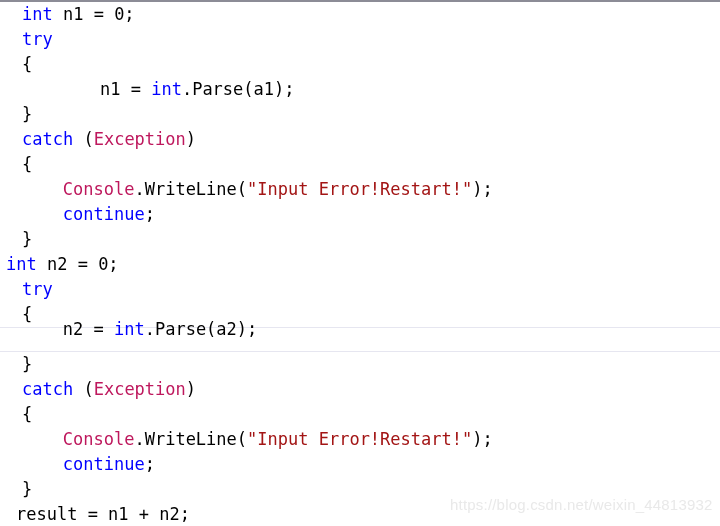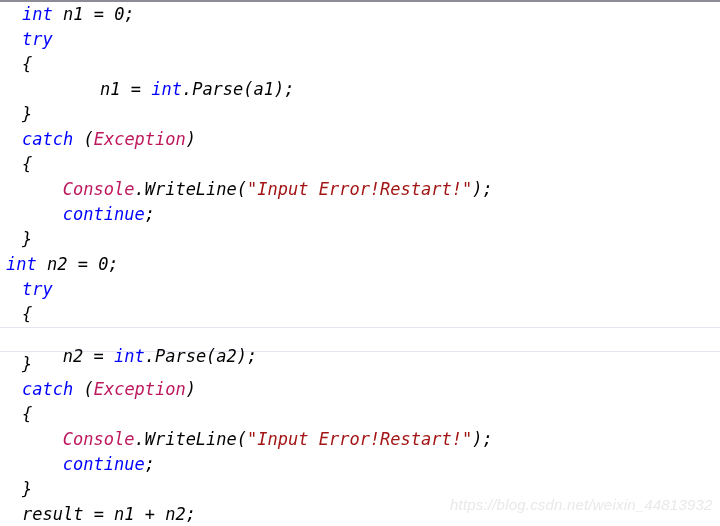--- a/index.html
+++ b/index.html
@@ -13,21 +13,20 @@
     overflow: hidden;
     font-family: "DejaVu Sans Mono", monospace;
   }
 
   #editor {
     position: relative;
     width: 720px;
     height: 526px;
     background: #FFFFFF;
     overflow: hidden;
-    font-style: italic;
   }
 
   
   .top-rule {
     position: absolute;
     top: 0px;
     left: 0px;
     width: 720px;
     height: 2px;
     background: #8C8C96;
@@ -103,25 +102,25 @@
       <div class="code-line" style="top: 77px; padding-left: 100px;"><span class="tok t-plain">n1 = </span><span class="tok t-kw">int</span><span class="tok t-plain">.Parse(a1);</span></div>
       <div class="code-line" style="top: 102px; padding-left: 22px;"><span class="tok t-plain">}</span></div>
       <div class="code-line" style="top: 127px; padding-left: 22px;"><span class="tok t-kw">catch</span><span class="tok t-plain"> (</span><span class="tok t-type">Exception</span><span class="tok t-plain">)</span></div>
       <div class="code-line" style="top: 152px; padding-left: 22px;"><span class="tok t-plain">{</span></div>
       <div class="code-line" style="top: 177px; padding-left: 62.8px;"><span class="tok t-type">Console</span><span class="tok t-plain">.WriteLine(</span><span class="tok t-str">"Input Error!Restart!"</span><span class="tok t-plain">);</span></div>
       <div class="code-line" style="top: 202px; padding-left: 62.8px;"><span class="tok t-kw">continue</span><span class="tok t-plain">;</span></div>
       <div class="code-line" style="top: 227px; padding-left: 22px;"><span class="tok t-plain">}</span></div>
       <div class="code-line" style="top: 252px; padding-left: 6px;"><span class="tok t-kw">int</span><span class="tok t-plain"> n2 = 0;</span></div>
       <div class="code-line" style="top: 277px; padding-left: 22px;"><span class="tok t-kw">try</span></div>
       <div class="code-line" style="top: 302px; padding-left: 22px;"><span class="tok t-plain">{</span></div>
-      <div class="code-line" style="top: 344px; padding-left: 62.8px;"><span class="tok t-plain">n2 = </span><span class="tok t-kw">int</span><span class="tok t-plain">.Parse(a2);</span></div>
+      <div class="code-line" style="top: 317px; padding-left: 62.8px;"><span class="tok t-plain">n2 = </span><span class="tok t-kw">int</span><span class="tok t-plain">.Parse(a2);</span></div>
       <div class="code-line" style="top: 352px; padding-left: 22px;"><span class="tok t-plain">}</span></div>
       <div class="code-line" style="top: 377px; padding-left: 22px;"><span class="tok t-kw">catch</span><span class="tok t-plain"> (</span><span class="tok t-type">Exception</span><span class="tok t-plain">)</span></div>
       <div class="code-line" style="top: 402px; padding-left: 22px;"><span class="tok t-plain">{</span></div>
       <div class="code-line" style="top: 427px; padding-left: 62.8px;"><span class="tok t-type">Console</span><span class="tok t-plain">.WriteLine(</span><span class="tok t-str">"Input Error!Restart!"</span><span class="tok t-plain">);</span></div>
       <div class="code-line" style="top: 452px; padding-left: 62.8px;"><span class="tok t-kw">continue</span><span class="tok t-plain">;</span></div>
       <div class="code-line" style="top: 477px; padding-left: 22px;"><span class="tok t-plain">}</span></div>
-      <div class="code-line" style="top: 502px; padding-left: 22px;"><span class="tok t-plain">result = n1 + n2;</span></div>
+      <div class="code-line" style="top: 502px; padding-left: 16px;"><span class="tok t-plain">result = n1 + n2;</span></div>
     </div>
 
   <div class="watermark">https://blog.csdn.net/weixin_44813932</div>
 
 </div>
 
 </body></html>

